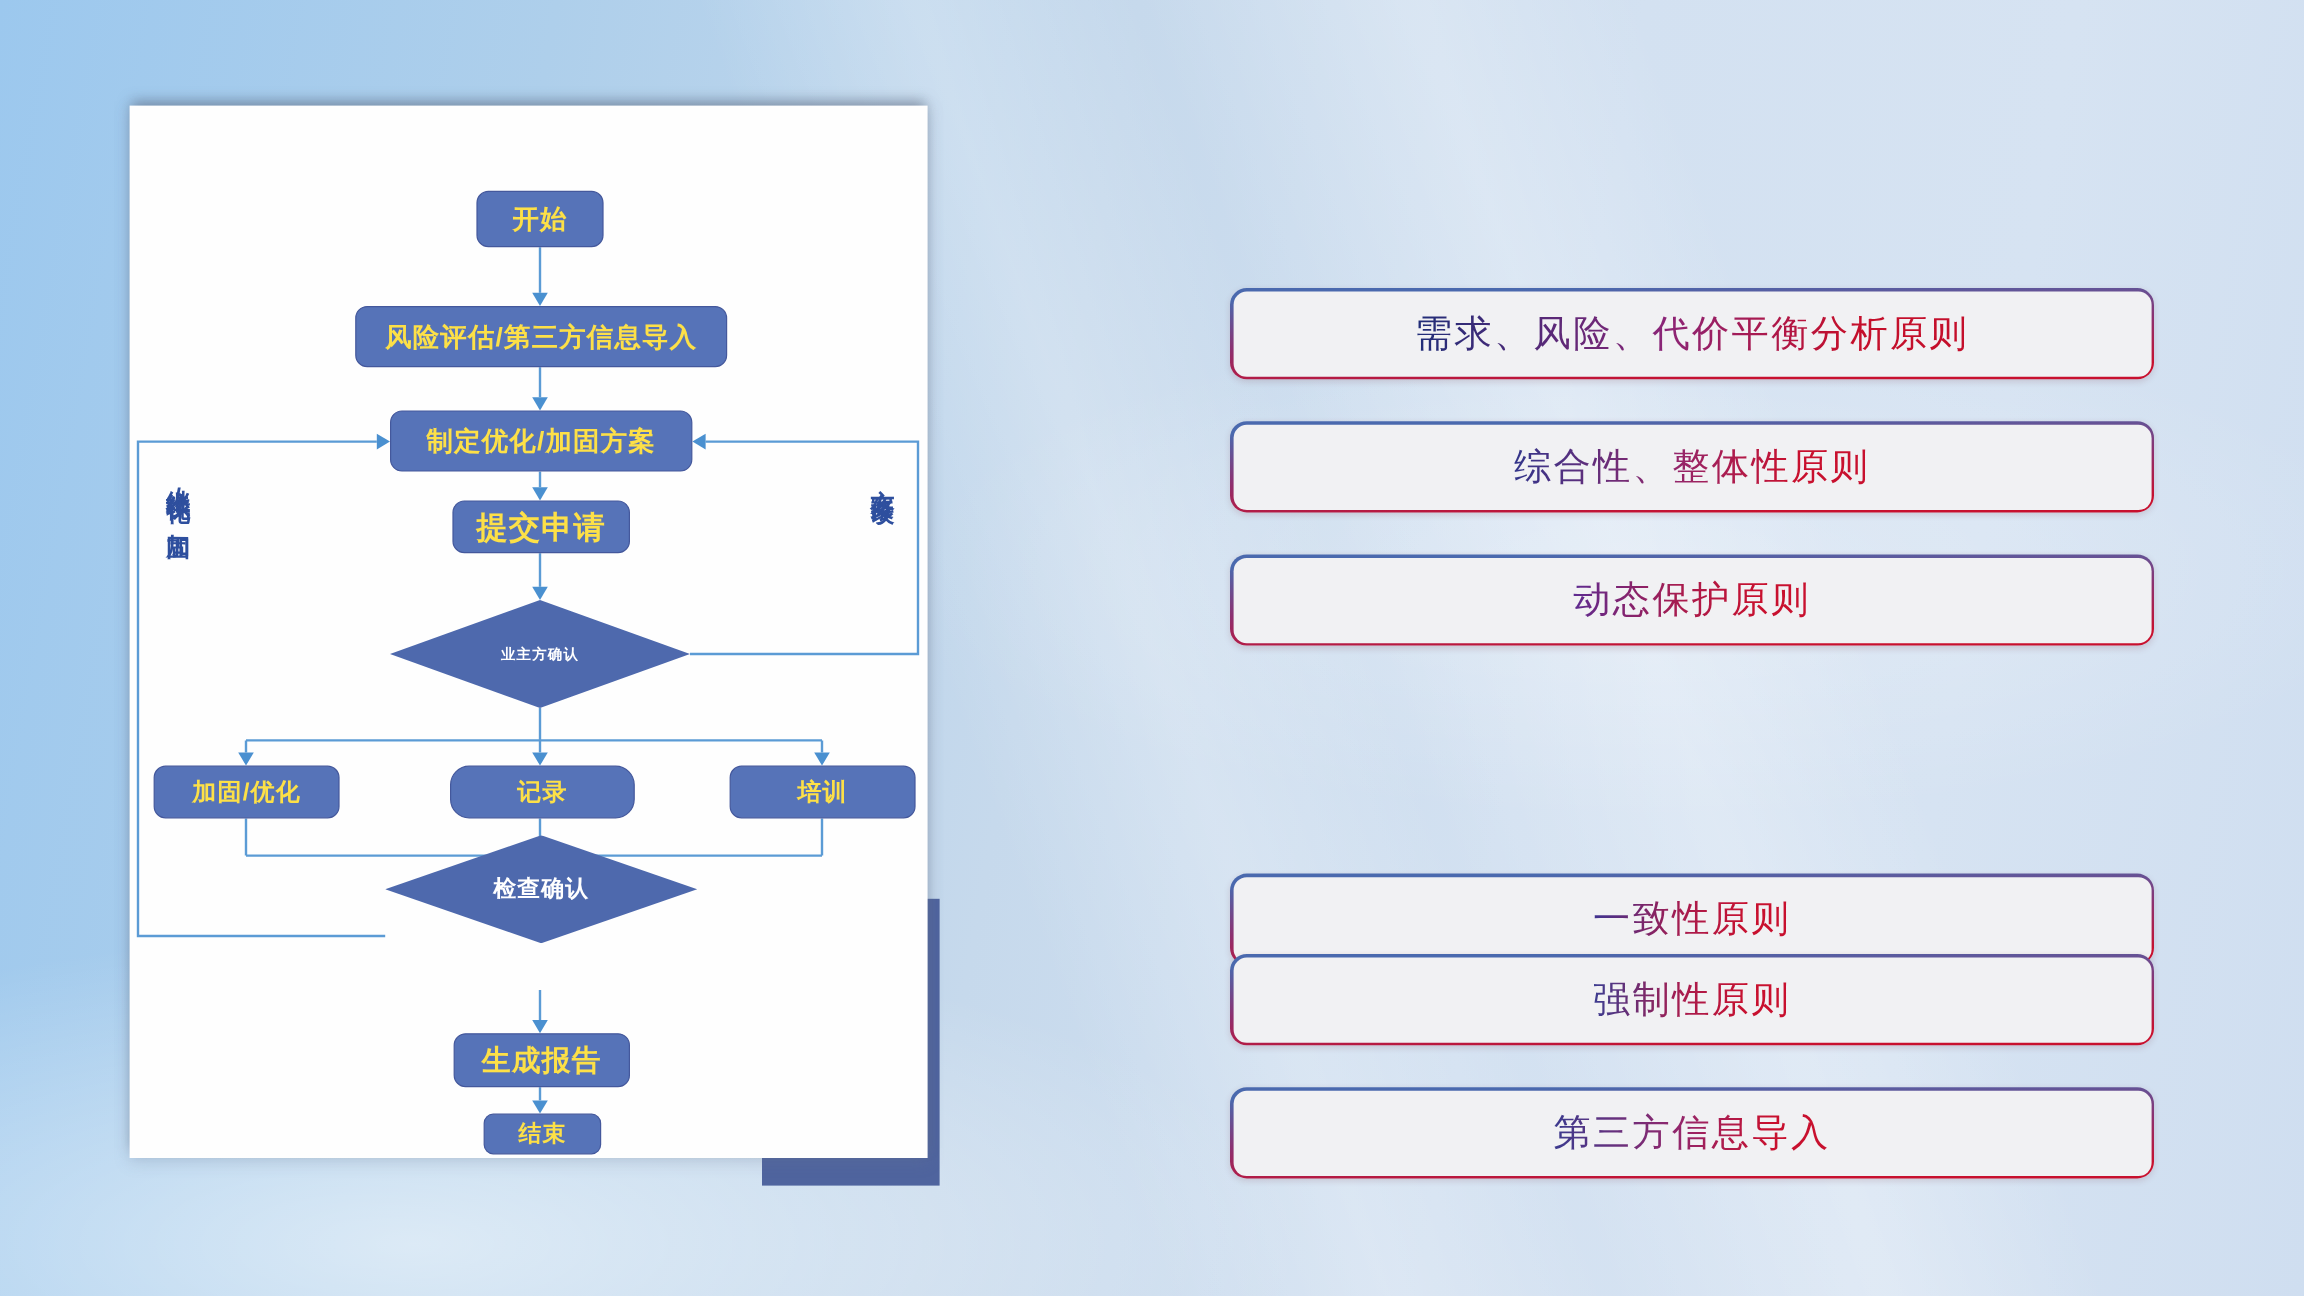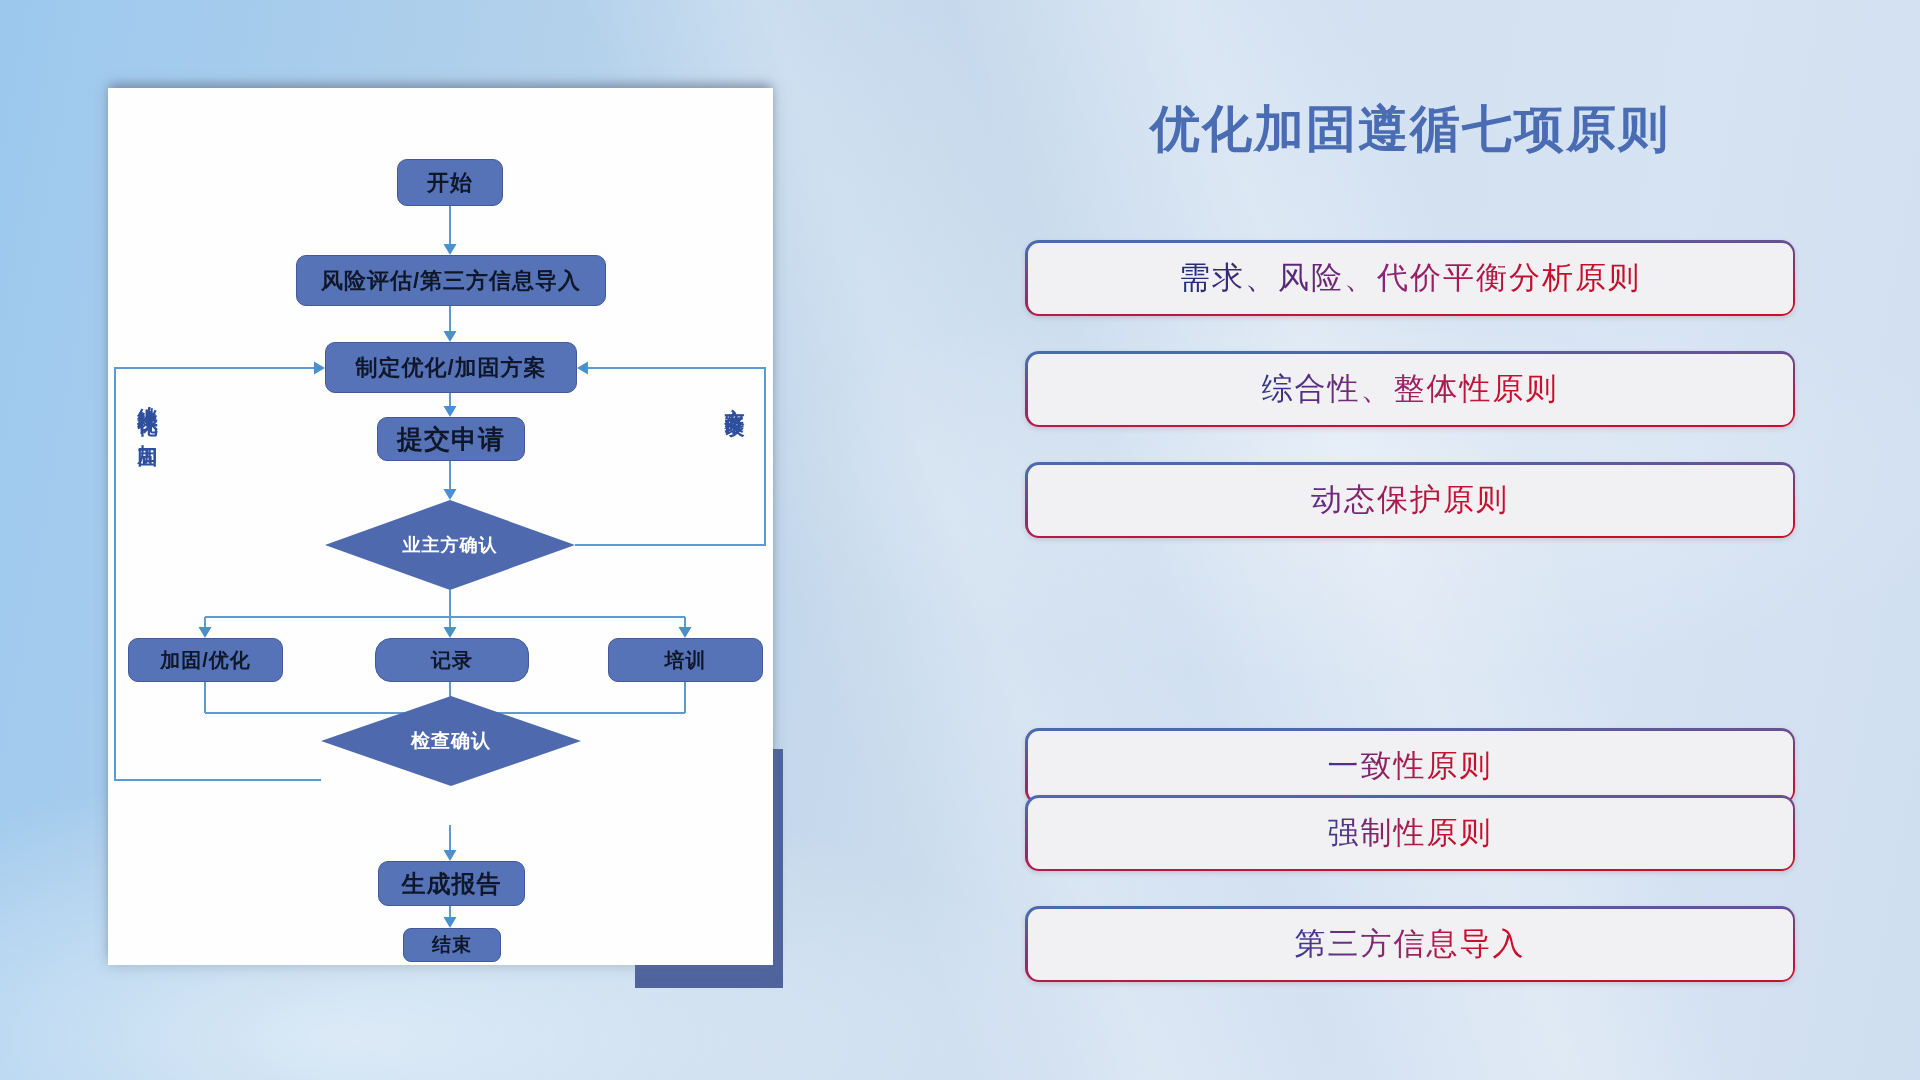--- a/index.html
+++ b/index.html
@@ -23,21 +23,21 @@
   }
   .card{
     position:absolute;left:108px;top:88px;width:665px;height:877px;
     background:#fefefe;z-index:2;
     box-shadow:0 -6px 10px -2px rgba(88,100,122,.55), 0 3px 12px rgba(110,125,150,.25);
   }
   .connectors{position:absolute;left:0;top:0;width:665px;height:877px;}
   .fc-rect{
     position:absolute;display:flex;align-items:center;justify-content:center;
     background:#5673b8;border:1.5px solid #44589c;border-radius:10px;
-    color:#0f172a;font-weight:700;box-sizing:border-box;z-index:3;
+    color:#fde047;font-weight:700;box-sizing:border-box;z-index:3;
     letter-spacing:1px;
   }
   .fc-diamond{
     position:absolute;display:flex;align-items:center;justify-content:center;
     background:#4e69ad;color:#fff;font-weight:700;z-index:3;letter-spacing:1px;
     clip-path:polygon(50% 0,100% 50%,50% 100%,0 50%);
   }
   .vlabel{
     position:absolute;writing-mode:vertical-rl;text-orientation:upright;
     font-size:20px;font-weight:700;color:#2e4f9e;letter-spacing:3px;z-index:3;
@@ -124,21 +124,21 @@
     </div>
 
     <div class="fc-rect" style="left:217px;top:254px;width:252px;height:51px;font-size:22px;">
       <span>制定优化/加固方案</span>
     </div>
 
     <div class="fc-rect" style="left:269px;top:329px;width:148px;height:44px;font-size:26px;">
       <span>提交申请</span>
     </div>
 
-    <div class="fc-diamond" style="left:217px;top:412px;width:250px;height:90px;font-size:18px;">
+    <div class="fc-diamond" style="left:217px;top:412px;width:250px;height:90px;font-size:12px;">
       <span>业主方确认</span>
     </div>
 
     <div class="fc-rect" style="left:20px;top:550px;width:155px;height:44px;font-size:20px;">
       <span>加固/优化</span>
     </div>
 
     <div class="fc-rect" style="left:267px;top:550px;width:154px;height:44px;font-size:20px;border-radius:16px;">
       <span>记录</span>
     </div>
@@ -157,21 +157,20 @@
 
     <div class="fc-rect" style="left:295px;top:840px;width:98px;height:34px;font-size:19px;border-radius:8px;">
       <span>结束</span>
     </div>
 
     <div class="vlabel" style="left:27px;top:304px;">继续优化/加固</div>
 
     <div class="vlabel" style="left:614px;top:304px;">方案修改</div>
   </div>
 
-  <h1 class="slide-title" style="color: rgb(74, 108, 179);">优化加固遵循七项原则</h1>
 
   <div class="pbox" style="top: 240px; --bgrad: linear-gradient(178deg, #4a69ae 10%, #8d3070 50%, #c8102e 88%);">
     <div class="pbox-inner" style="background: rgb(241, 241, 243);">
       <span class="ptext" style="--grad: linear-gradient(90deg, #1f2d78 0%, #8b2577 45%, #c40f2b 78%);">需求、风险、代价平衡分析原则</span>
     </div>
   </div>
 
   <div class="pbox" style="top: 351px; --bgrad: linear-gradient(178deg, #4a69ae 10%, #8d3070 50%, #c8102e 88%);">
     <div class="pbox-inner" style="background: rgb(241, 241, 243);">
       <span class="ptext" style="--grad: linear-gradient(90deg, #33358a 0%, #93266b 45%, #c8102e 78%);">综合性、整体性原则</span>

